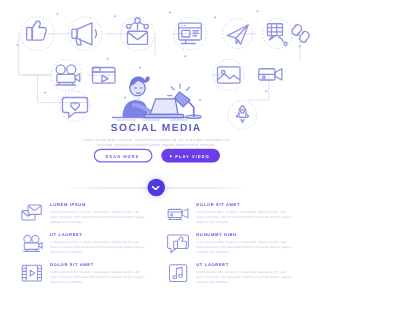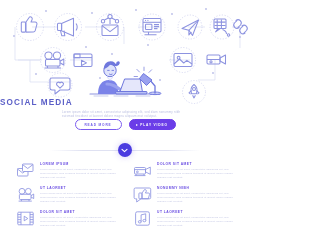--- a/index.html
+++ b/index.html
@@ -15,21 +15,21 @@
 
   
   .hero { position:relative; width:250px; height:140px; }
 
   .icon-cloud { position:absolute; inset:0; }
   .icon-cloud svg { position:absolute; top:0; left:0; }
 
   .hero-illustration { position:absolute; left:88px; top:52px; }
 
   
-  .title-block { position:absolute; left:0; top:98px; width:250px; text-align:left; }
+  .title-block { position:absolute; left:0; top:98px; width:250px; text-align:center; }
   .page-title {
     font-size:8.2px; font-weight:bold; letter-spacing:1.1px;
     color:#5b5fc7; text-transform:uppercase;
   }
   .subtitle {
     margin-top:3px; font-size:2.9px; line-height:1.5;
     color:#b9bde0; letter-spacing:.2px;
     padding:0 62px;
   }
 

